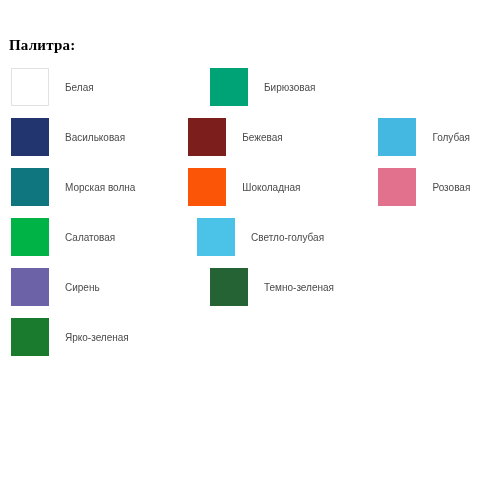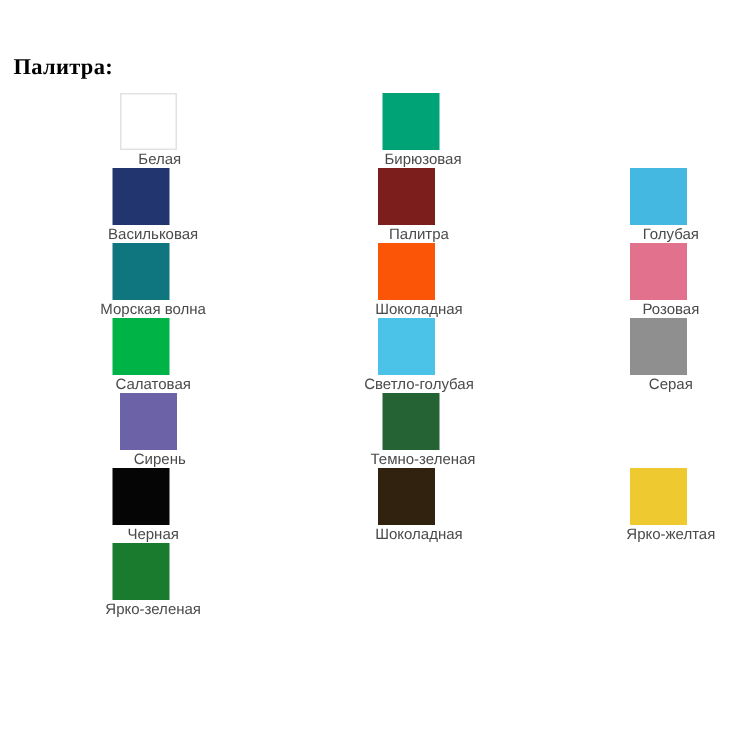--- a/index.html
+++ b/index.html
@@ -37,21 +37,21 @@
     top: 62px;
     width: 500px;
   }
   .palette-row {
     display: flex;
     flex-direction: row;
     height: 50px;
   }
   .cell {
     display: flex;
-    flex-direction: column;
+    flex-direction: row;
     align-items: center;
     height: 50px;
     box-sizing: border-box;
   }
   .cell-col-0 { width: 186px; padding-left: 11px; }
   .cell-col-1 { width: 186px; padding-left: 11px; }
   .cell-col-2 { width: 128px; padding-left: 0px; margin-left: 24px; }
   .cell.empty { visibility: hidden; }
   .swatch {
     width: 38px;
@@ -89,21 +89,21 @@
           <div class="swatch-label">Бирюзовая</div>
         </div>
       </div>
       <div class="palette-row">
         <div class="cell cell-col-0">
           <div class="swatch" style="background-color: rgb(35, 53, 111);"></div>
           <div class="swatch-label">Васильковая</div>
         </div>
         <div class="cell cell-col-1">
           <div class="swatch" style="background-color: rgb(124, 31, 28);"></div>
-          <div class="swatch-label">Палитра</div>
+          <div class="swatch-label">Бежевая</div>
         </div>
         <div class="cell cell-col-2">
           <div class="swatch" style="background-color: rgb(68, 184, 224);"></div>
           <div class="swatch-label">Голубая</div>
         </div>
       </div>
       <div class="palette-row">
         <div class="cell cell-col-0">
           <div class="swatch" style="background-color: rgb(15, 118, 128);"></div>
           <div class="swatch-label">Морская волна</div>
@@ -119,47 +119,29 @@
       </div>
       <div class="palette-row">
         <div class="cell cell-col-0">
           <div class="swatch" style="background-color: rgb(0, 179, 71);"></div>
           <div class="swatch-label">Салатовая</div>
         </div>
         <div class="cell cell-col-1">
           <div class="swatch" style="background-color: rgb(75, 195, 232);"></div>
           <div class="swatch-label">Светло-голубая</div>
         </div>
-        <div class="cell cell-col-2">
-          <div class="swatch" style="background-color: rgb(143, 143, 143);"></div>
-          <div class="swatch-label">Серая</div>
-        </div>
       </div>
       <div class="palette-row">
         <div class="cell cell-col-1">
           <div class="swatch" style="background-color: rgb(107, 98, 168);"></div>
           <div class="swatch-label">Сирень</div>
         </div>
         <div class="cell cell-col-2">
           <div class="swatch" style="background-color: rgb(37, 99, 52);"></div>
           <div class="swatch-label">Темно-зеленая</div>
-        </div>
-      </div>
-      <div class="palette-row">
-        <div class="cell cell-col-0">
-          <div class="swatch" style="background-color: rgb(5, 5, 5);"></div>
-          <div class="swatch-label">Черная</div>
-        </div>
-        <div class="cell cell-col-1">
-          <div class="swatch" style="background-color: rgb(49, 33, 15);"></div>
-          <div class="swatch-label">Шоколадная</div>
-        </div>
-        <div class="cell cell-col-2">
-          <div class="swatch" style="background-color: rgb(239, 201, 48);"></div>
-          <div class="swatch-label">Ярко-желтая</div>
         </div>
       </div>
       <div class="palette-row">
         <div class="cell cell-col-0">
           <div class="swatch" style="background-color: rgb(26, 122, 46);"></div>
           <div class="swatch-label">Ярко-зеленая</div>
         </div>
         <div class="cell cell-col-1 empty"></div>
         <div class="cell cell-col-2 empty"></div>
       </div>

